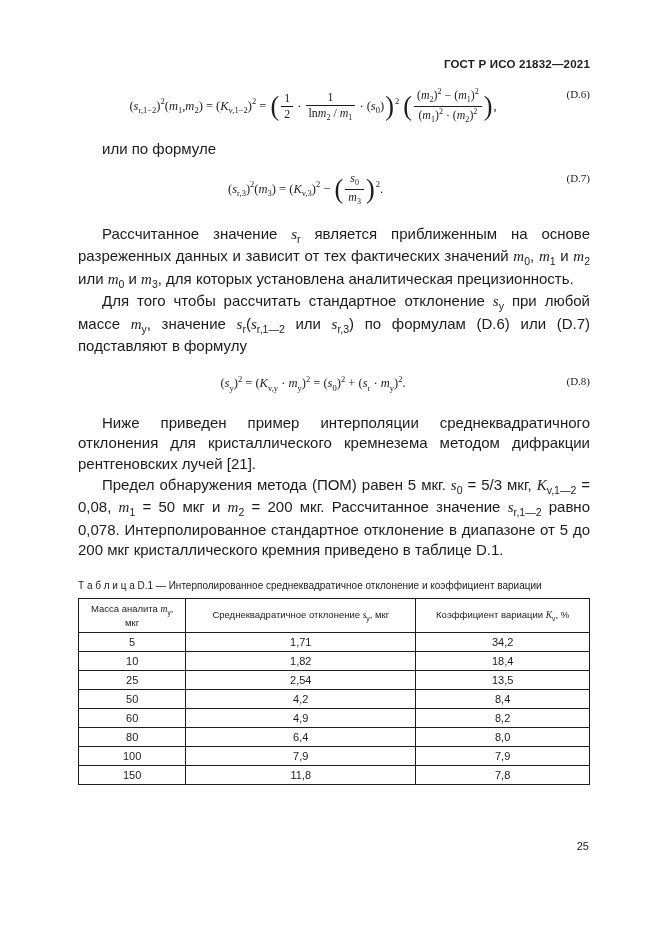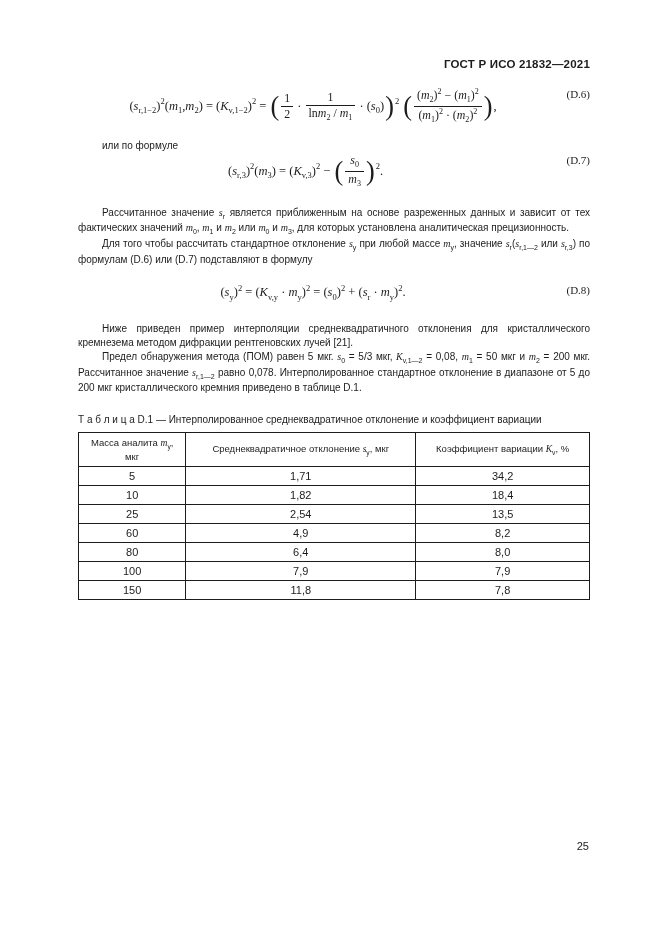--- a/index.html
+++ b/index.html
@@ -61,30 +61,30 @@
     display: inline-block;
     font-size: 2.1em;
     font-weight: 300;
     vertical-align: middle;
     line-height: 0;
     font-family: "Liberation Serif", serif;
     margin: 0 1px;
   }
   
   .para {
-    font-size: 10px;
+    font-size: 15px;
     line-height: 1.38;
     text-align: justify;
     text-indent: 24px;
     margin: 0;
   }
   .para i { font-family: "Liberation Serif", serif; }
   .para sub { font-size: 0.7em; }
   .block-gap { margin-top: 16px; }
-  .small-gap { margin-top: 1px; gap: 15px; }
+  .small-gap { margin-top: 12px; gap: 15px; }
   
   .table-caption {
     margin-top: 18px;
     font-size: 10px;
     text-indent: 0;
     text-align: left;
   }
   table.data-table {
     width: 100%;
     border-collapse: collapse;
@@ -176,20 +176,25 @@
           <td>10</td>
           <td>1,82</td>
           <td>18,4</td>
         </tr>
         <tr>
           <td>25</td>
           <td>2,54</td>
           <td>13,5</td>
         </tr>
         <tr>
+          <td>50</td>
+          <td>4,2</td>
+          <td>8,4</td>
+        </tr>
+        <tr>
           <td>60</td>
           <td>4,9</td>
           <td>8,2</td>
         </tr>
         <tr>
           <td>80</td>
           <td>6,4</td>
           <td>8,0</td>
         </tr>
         <tr>

